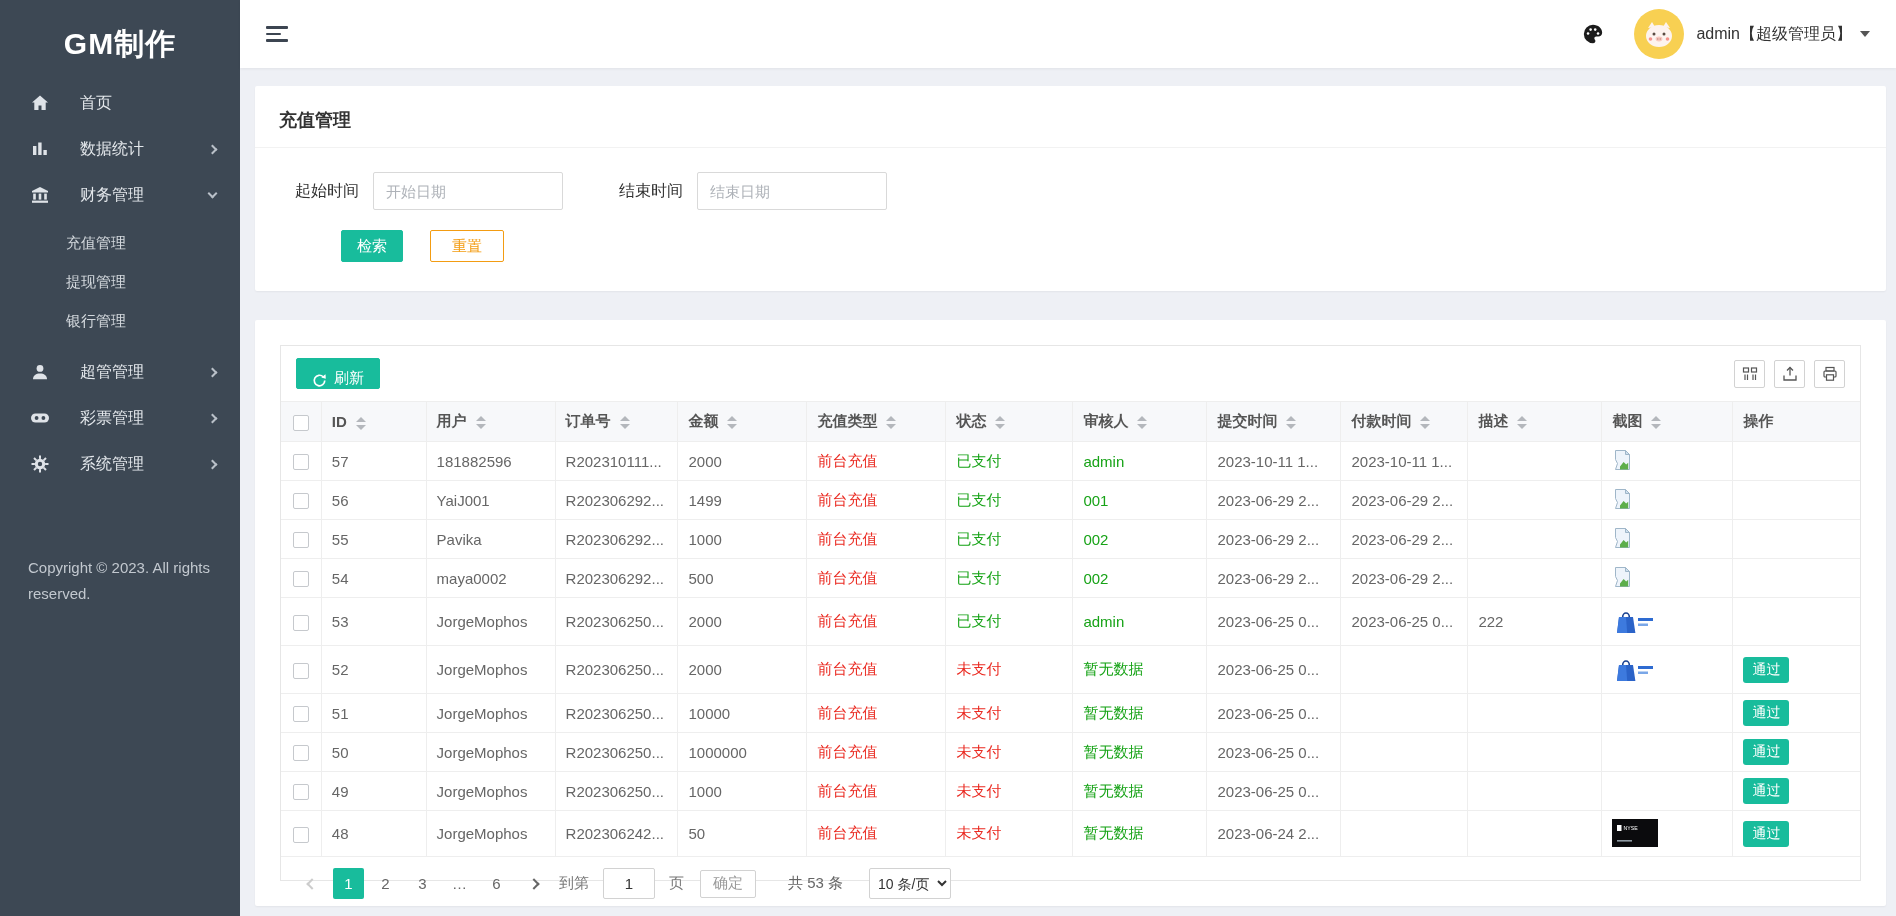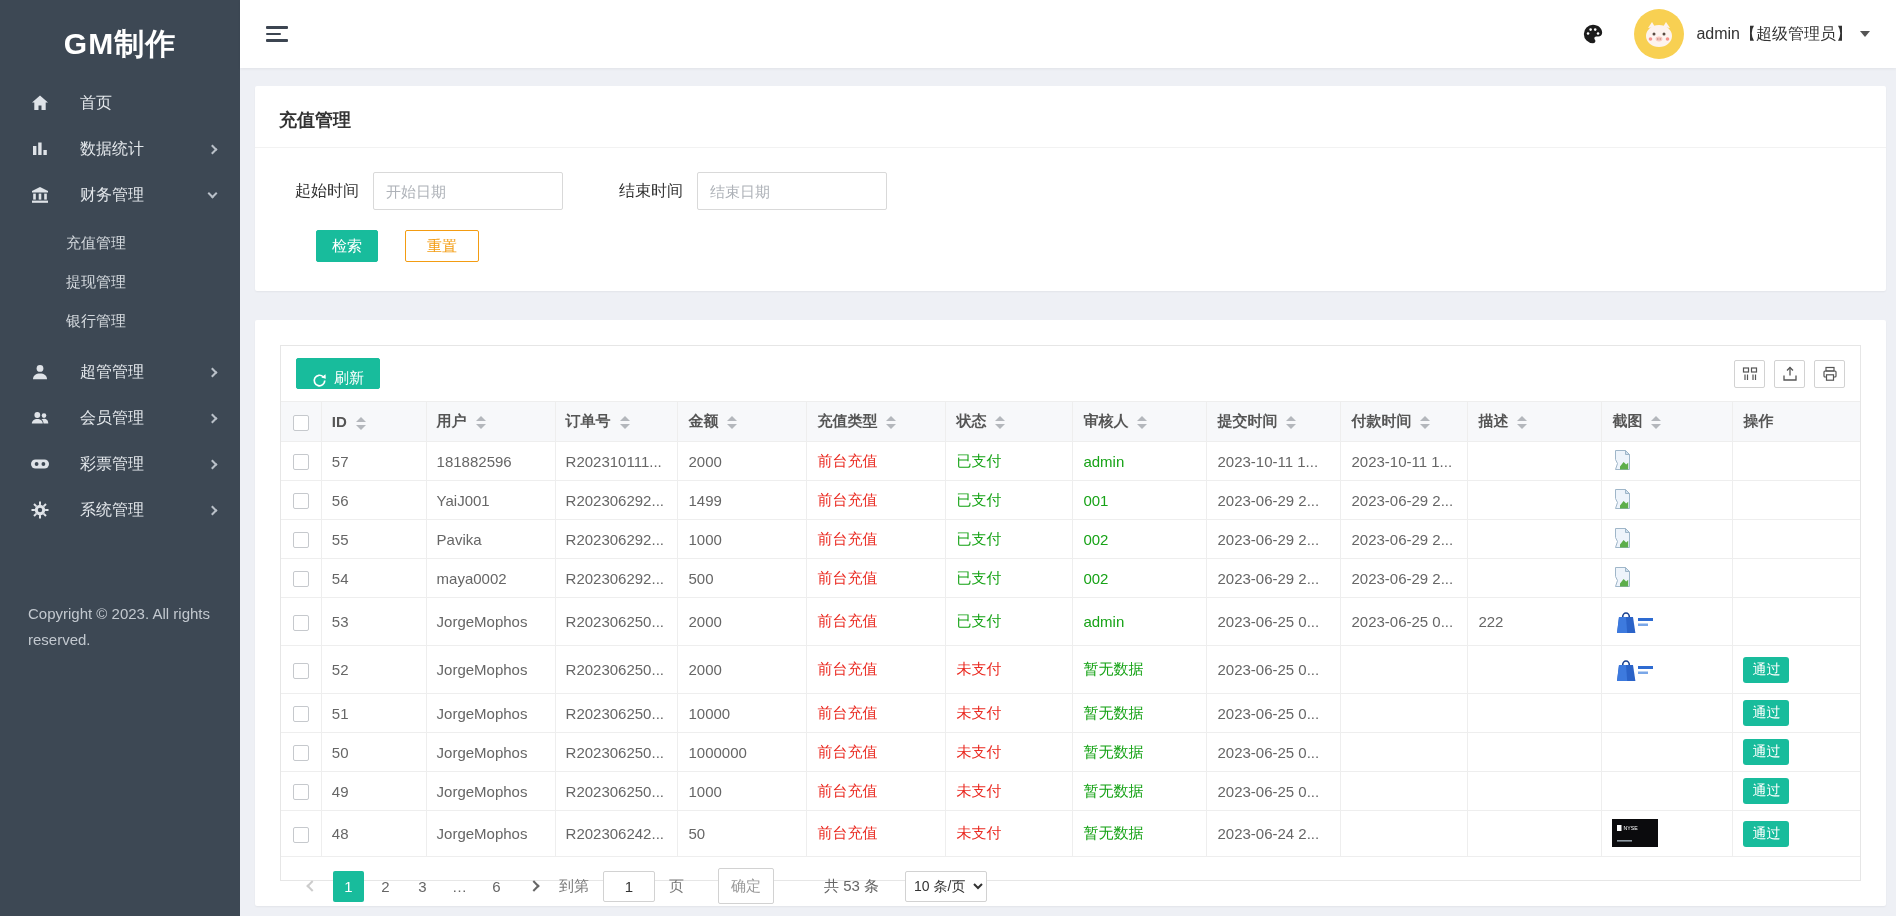--- a/index.html
+++ b/index.html
@@ -39,21 +39,21 @@
   
   .content{flex:1; padding:18px 10px 0 15px; overflow:hidden;}
   .card{background:#fff; border-radius:2px; box-shadow:0 1px 2px rgba(0,0,0,.05);}
   .search-card{height:205px;}
   .card-title{padding:22px 24px 15px; font-size:18px; font-weight:bold; color:#333; border-bottom:1px solid #f2f2f2;}
   .filter-row{display:flex; align-items:center; padding:24px 0 0 40px;}
   .filter-group{display:flex; align-items:center; margin-right:56px;}
   .filter-group label{font-size:16px; color:#333; margin-right:14px; white-space:nowrap;}
   .filter-group input{width:190px; height:38px; border:1px solid #d9d9d9; border-radius:2px; padding:0 12px; font-size:15px; color:#333; outline:none;}
   .filter-group input::placeholder{color:#aeb2b8;}
-  .btn-row{padding:20px 0 0 61px; display:flex; align-items:flex-end;}
+  .btn-row{padding:20px 0 0 86px; display:flex; align-items:flex-end;}
   .btn-teal{background:var(--teal); color:#fff; border:1px solid var(--teal); border-radius:2px; height:32px; padding:0 15px; font-size:15px; cursor:pointer;}
   .btn-outline-orange{background:#fff; color:var(--orange); border:1px solid var(--orange); border-radius:2px; height:32px; padding:0 21px; font-size:15px; margin-left:27px; cursor:pointer;}
 
   .table-card{margin-top:29px; padding:25px; height:586px;}
   .panel{border:1px solid var(--border); height:100%;}
   .toolbar{padding:12px 15px; display:flex; align-items:center; justify-content:space-between;}
   .btn-refresh{display:flex; align-items:flex-end; gap:7px; height:31px; font-size:15px;}
   .tool-icons{display:flex; gap:9px;}
   .tool-btn{width:31px; height:28px; border:1px solid #d2d2d2; border-radius:2px; background:#fff; display:flex; align-items:center; justify-content:center; cursor:pointer;}
 
@@ -76,21 +76,21 @@
   
   .pagination{display:flex; align-items:center; padding:11px 15px; font-size:15px; color:#666; gap:6px;}
   .pg-box{min-width:31px; height:31px; line-height:31px; text-align:center; border-radius:2px; cursor:pointer; padding:0 4px;}
   .pg-box.active{background:var(--teal); color:#fff;}
   .pg-arrow{width:31px; height:31px; display:flex; align-items:center; justify-content:center; cursor:pointer;}
   .pg-chev{width:8px; height:8px; border-right:2px solid #666; border-bottom:2px solid #666;}
   .pg-chev.prev{transform:rotate(135deg); border-color:#ccc;}
   .pg-chev.next{transform:rotate(-45deg);}
   .pg-text{color:#7a7a7a; margin:0 4px;font-family:Liberation Serif, serif;}
   .pg-input{width:52px; height:31px; border:1px solid #d2d2d2; border-radius:2px; text-align:center; font-size:15px; color:#333; outline:none; margin:0 4px;}
-  .pg-confirm{height:36px; border:1px solid #d2d2d2; background:#fff; color:#9a9a9a; border-radius:2px; padding:0 12px; font-size:15px; margin:0 24px; cursor:pointer;}
+  .pg-confirm{height:28px; border:1px solid #d2d2d2; background:#fff; color:#9a9a9a; border-radius:2px; padding:0 12px; font-size:15px; margin:0 6px; cursor:pointer;}
   .pg-total{margin:0 20px; color:#666;}
   .pg-size{height:31px; border:1px solid #d2d2d2; border-radius:2px; font-size:14px; color:#333; padding:0 4px; background:#fff;}
 </style>
 </head>
 <body>
 
 <div class="app">
 
   <aside class="sidebar">
     <div class="brand">GM制作</div>
@@ -133,32 +133,20 @@
           <div class="sub-item">银行管理</div>
         </div>
         <div class="side-item">
           <span class="micon">
             <svg width="18" height="18" viewBox="0 0 18 18" fill="currentColor">
               <circle cx="9" cy="5.4" r="3.4"></circle>
               <path d="M2 16.2c0-3.8 3.1-5.8 7-5.8s7 2 7 5.8Z"></path>
             </svg>
           </span>
           <span class="lbl">超管管理</span>
-          <span class="chev right"></span>
-        </div>
-        <div class="side-item">
-          <span class="micon">
-            <svg width="18" height="18" viewBox="0 0 18 18" fill="currentColor">
-              <circle cx="6.3" cy="6" r="2.9"></circle>
-              <path d="M.8 14.6c0-3 2.4-4.7 5.5-4.7s5.5 1.7 5.5 4.7Z"></path>
-              <circle cx="13" cy="6.6" r="2.3"></circle>
-              <path d="M12.5 14.6c0-2-.8-3.5-2.1-4.4.8-.3 1.7-.5 2.6-.5 2.5 0 4.3 1.4 4.3 4.9Z"></path>
-            </svg>
-          </span>
-          <span class="lbl">会员管理</span>
           <span class="chev right"></span>
         </div>
         <div class="side-item">
           <span class="micon">
             <svg width="20" height="18" viewBox="0 0 20 18" fill="currentColor">
               <rect x="1" y="4.5" width="18" height="9" rx="4.5"></rect>
               <circle cx="6.6" cy="9" r="1.9" fill="#3d4854"></circle>
               <circle cx="13.4" cy="9" r="1.9" fill="#3d4854"></circle>
             </svg>
           </span>

